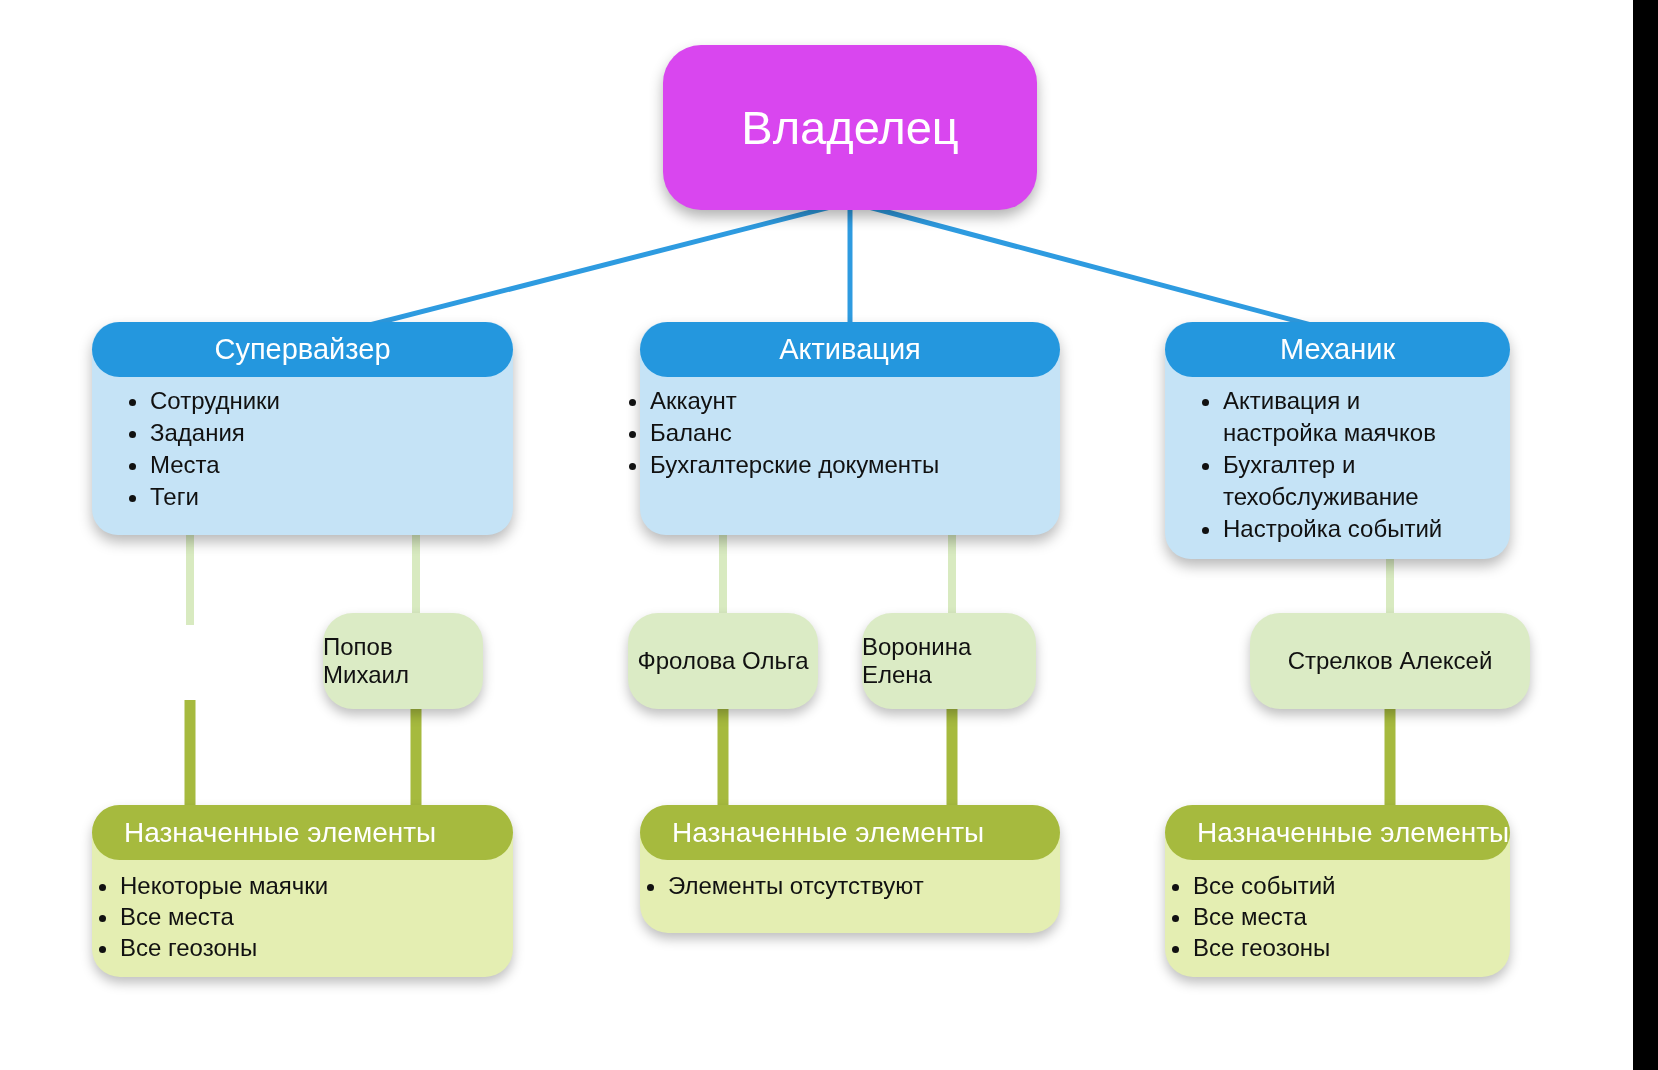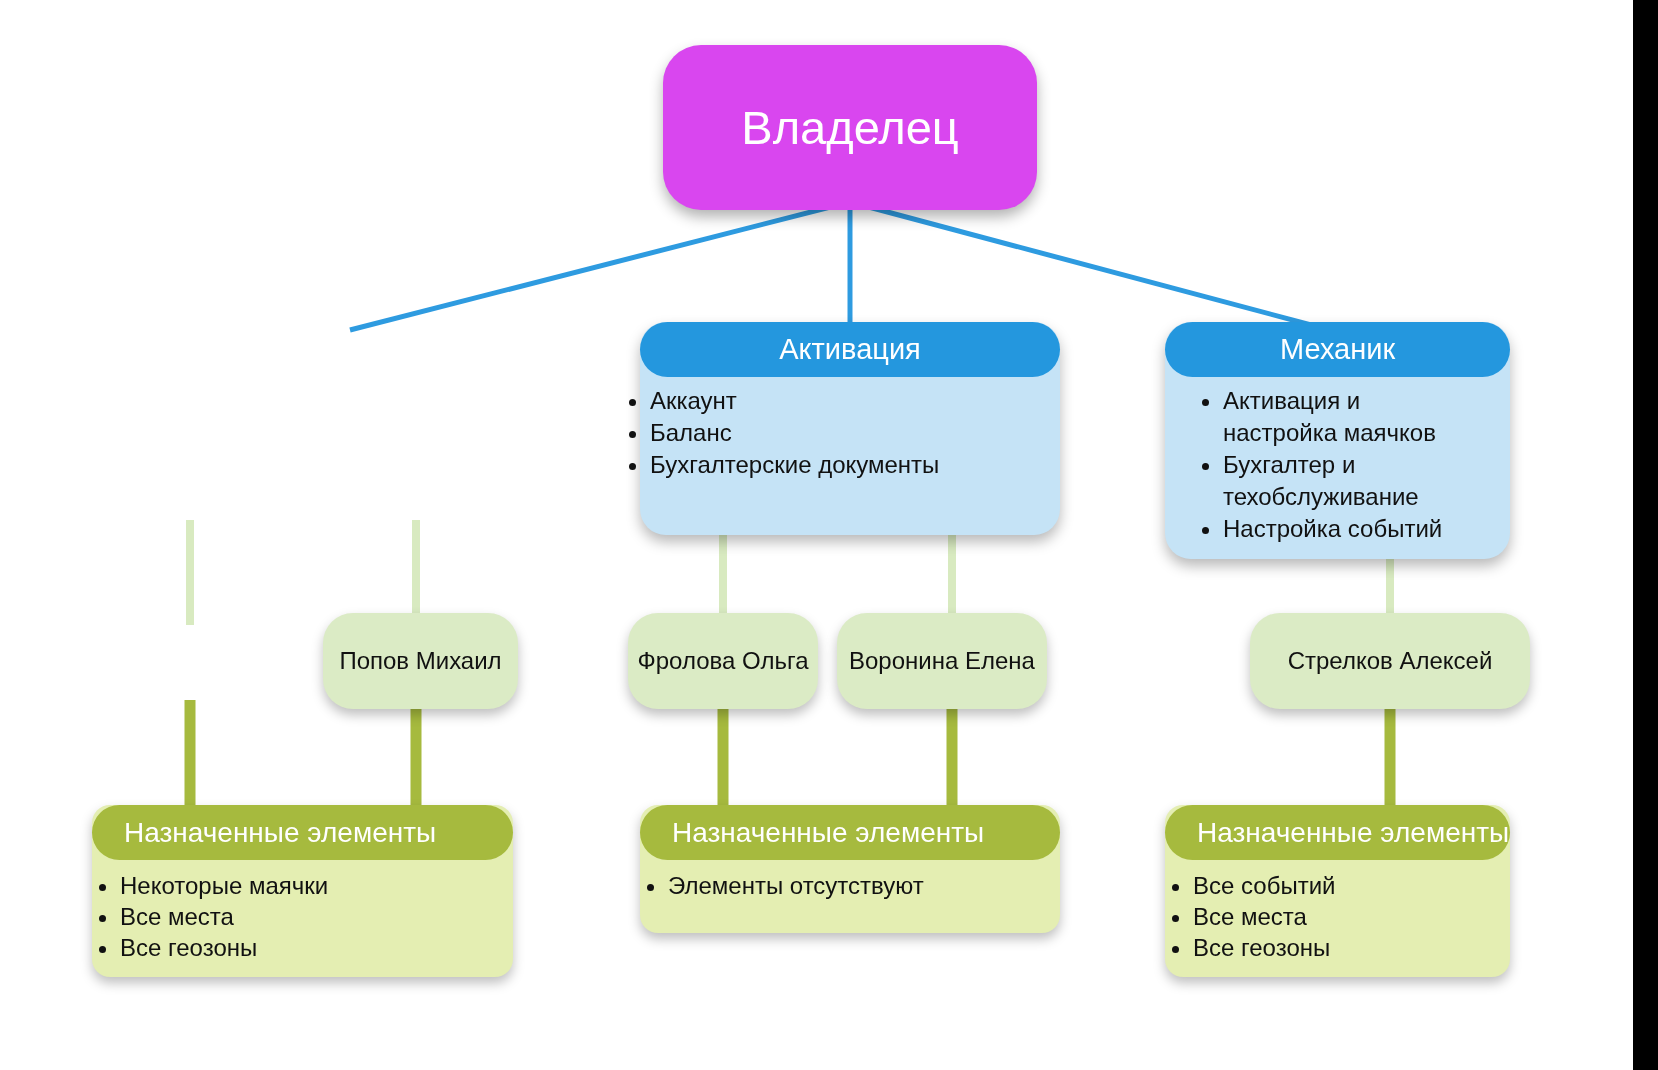--- a/index.html
+++ b/index.html
@@ -47,21 +47,21 @@
   .person-box {
     top: 613px; height: 96px;
     background: #dbebc5; border-radius: 30px;
     display: flex; align-items: center; justify-content: center;
     font-size: 24px; color: #111111;
     box-shadow: 0 6px 12px rgba(0,0,0,0.25);
   }
 
   .assigned-card {
     top: 805px; min-height: 128px;
-    background: #e4eeb2; border-radius: 18px;
+    background: #e4eeb2; border-radius: 28px;
     box-shadow: 0 6px 12px rgba(0,0,0,0.25);
   }
   .assigned-card .card-header {
     height: 55px; background: #a6ba3e; border-radius: 28px;
     display: flex; align-items: center; justify-content: flex-start;
     padding-left: 32px; box-sizing: border-box;
     color: #ffffff; font-size: 28px;
   }
   .assigned-card .card-body ul { padding: 4px 40px 0 28px; line-height: 31px; }
 
@@ -90,22 +90,35 @@
     <line x1="416" y1="700" x2="416" y2="815" stroke-width="11" stroke="#a6ba3e"></line>
     <line x1="723" y1="700" x2="723" y2="815" stroke-width="11" stroke="#a6ba3e"></line>
     <line x1="952" y1="700" x2="952" y2="815" stroke-width="11" stroke="#a6ba3e"></line>
     <line x1="1390" y1="700" x2="1390" y2="815" stroke-width="11" stroke="#a6ba3e"></line>
   </svg>
 
   <div class="node owner-box">
     <span>Владелец</span>
   </div>
 
+  <div class="node role-card col1">
+    <div class="card-header">
+      <span>Супервайзер</span>
+    </div>
+    <div class="card-body">
+      <ul>
+        <li>Сотрудники</li>
+        <li>Задания</li>
+        <li>Места</li>
+        <li>Теги</li>
+      </ul>
+    </div>
+  </div>
 
-  <div class="node person-box" style="left:323px; width:195px;">
+  <div class="node person-box" style="left:323px; width:160px;">
     <span>Попов Михаил</span>
   </div>
 
   <div class="node assigned-card col1">
     <div class="card-header">
       <span>Назначенные элементы</span>
     </div>
     <div class="card-body">
       <ul>
         <li>Некоторые маячки</li>
@@ -124,21 +137,21 @@
         <li>Аккаунт</li>
         <li>Баланс</li>
         <li>Бухгалтерские документы</li>
       </ul>
     </div>
   </div>
 
   <div class="node person-box" style="left:628px; width:190px;">
     <span>Фролова Ольга</span>
   </div>
-  <div class="node person-box" style="left:837px; width:210px;">
+  <div class="node person-box" style="left:862px; width:174px;">
     <span>Воронина Елена</span>
   </div>
 
   <div class="node assigned-card col2">
     <div class="card-header">
       <span>Назначенные элементы</span>
     </div>
     <div class="card-body">
       <ul>
         <li>Элементы отсутствуют</li>

